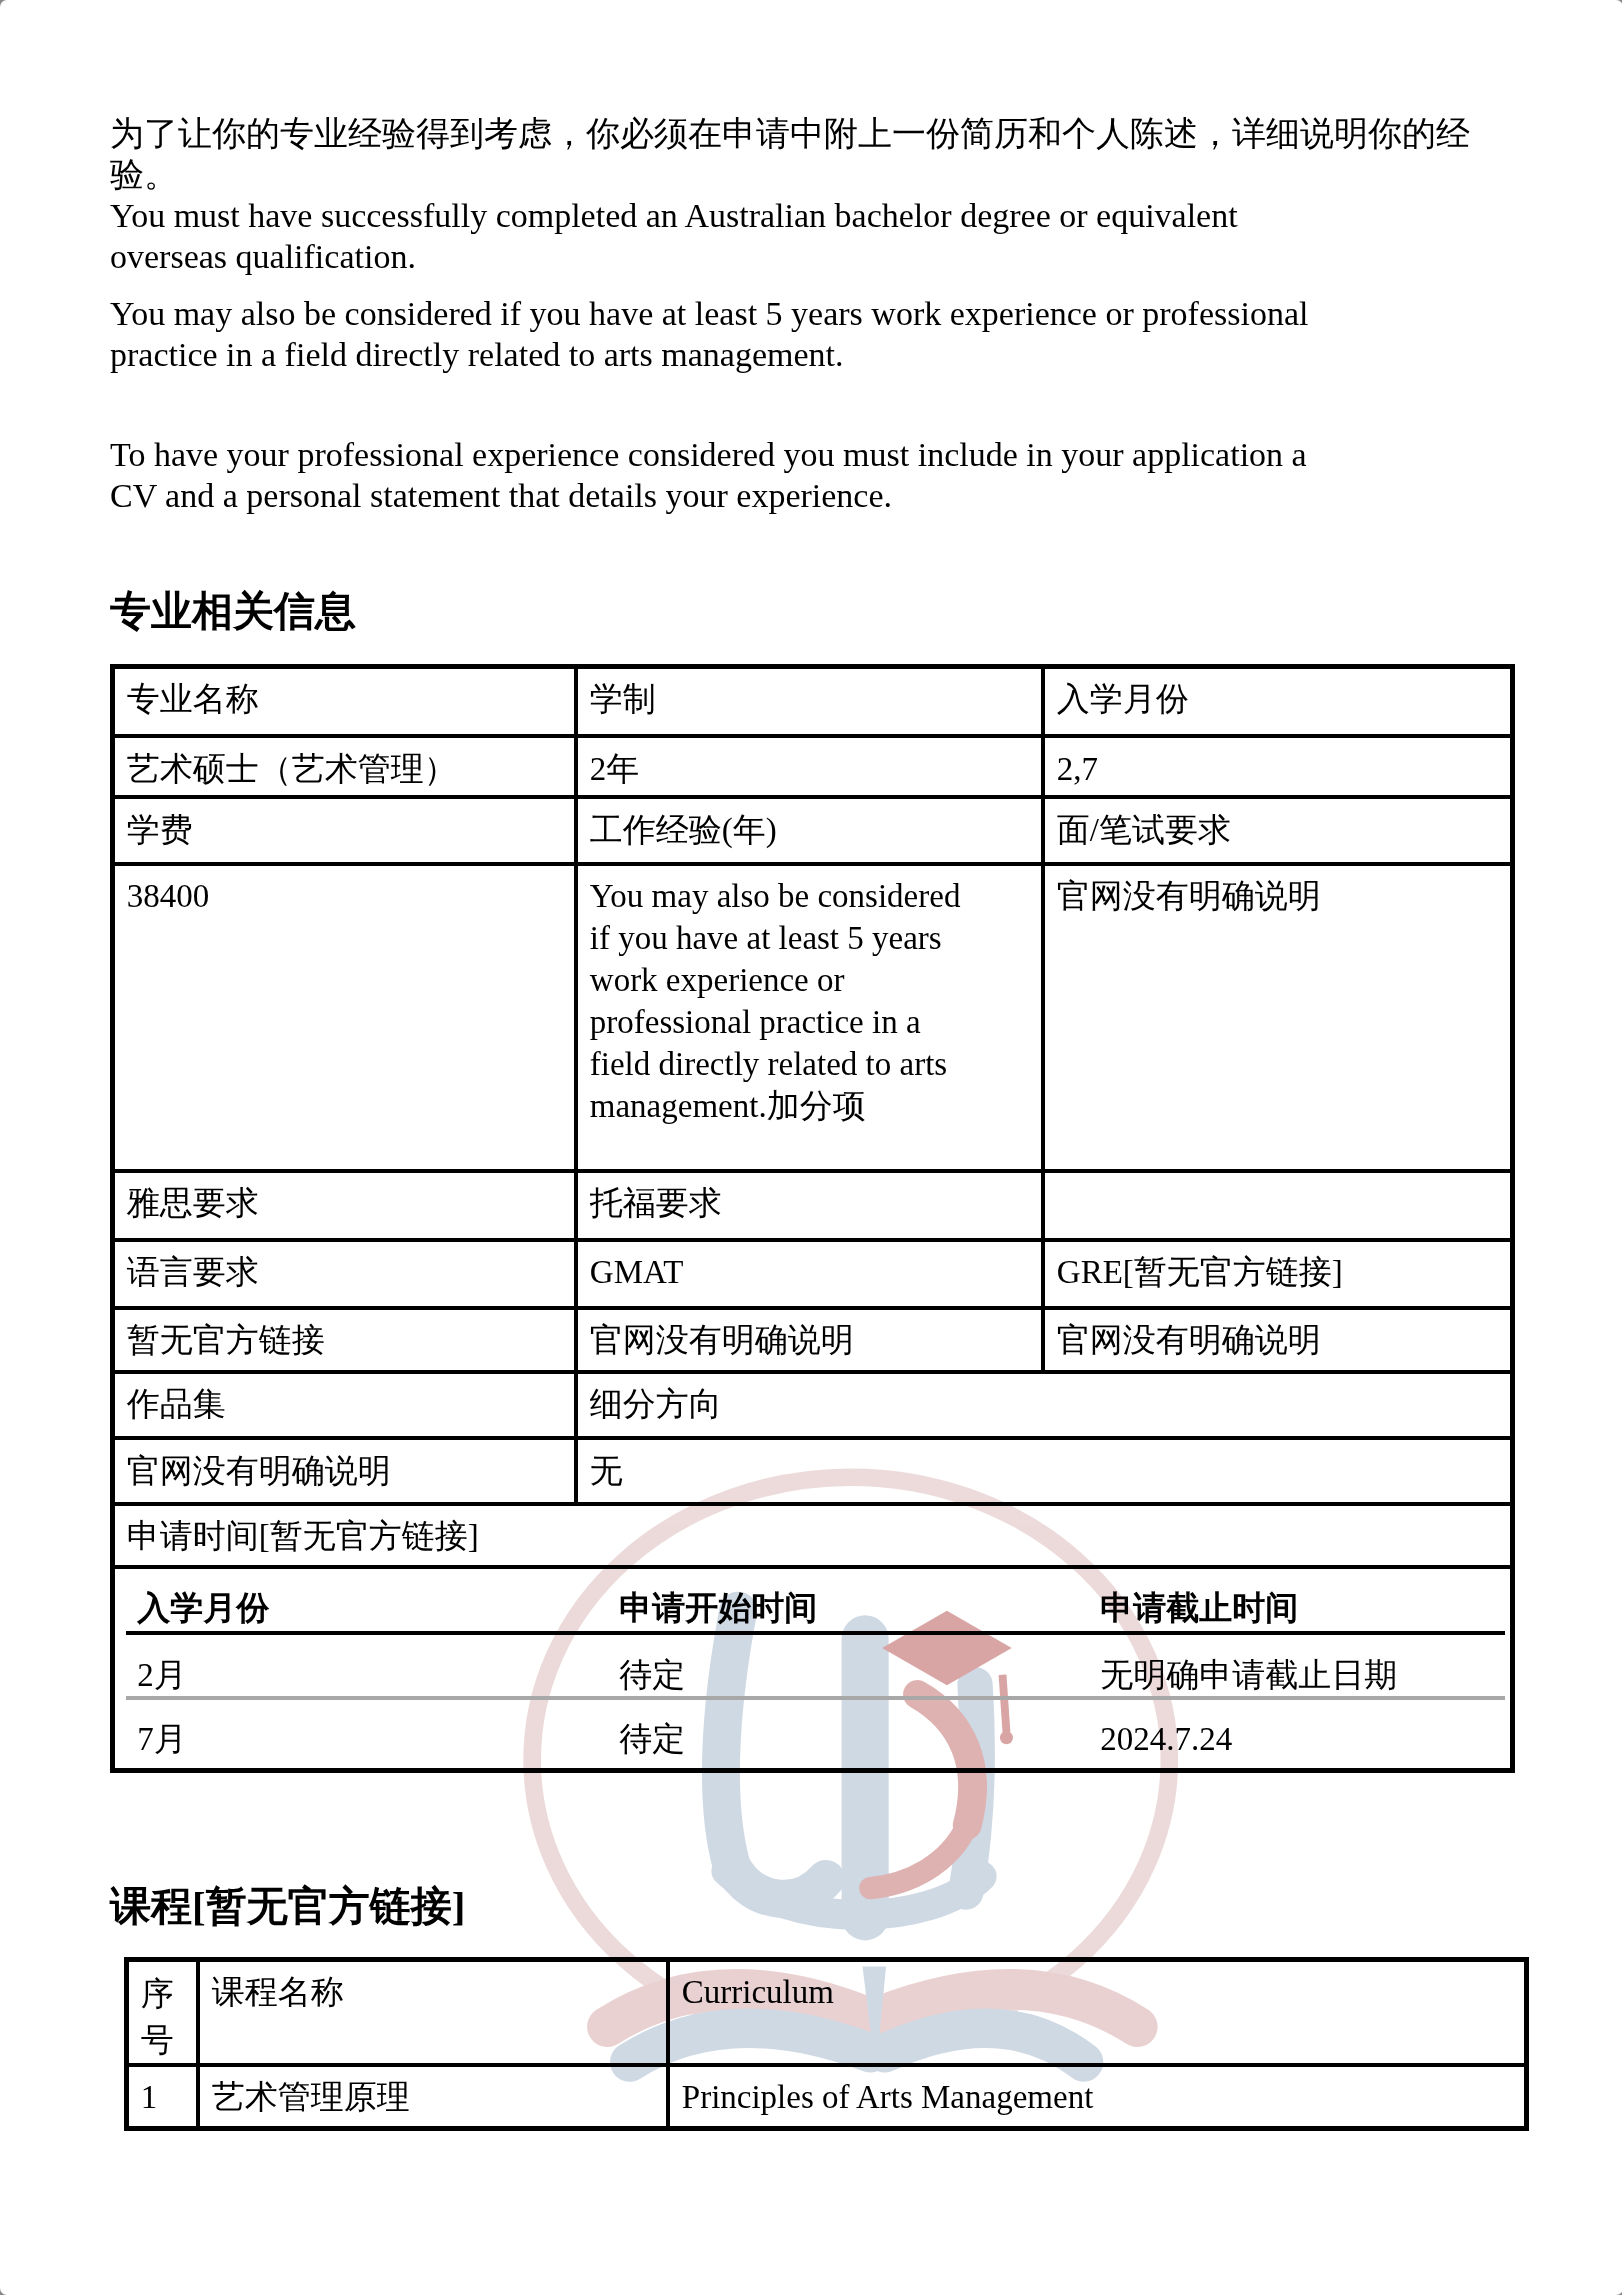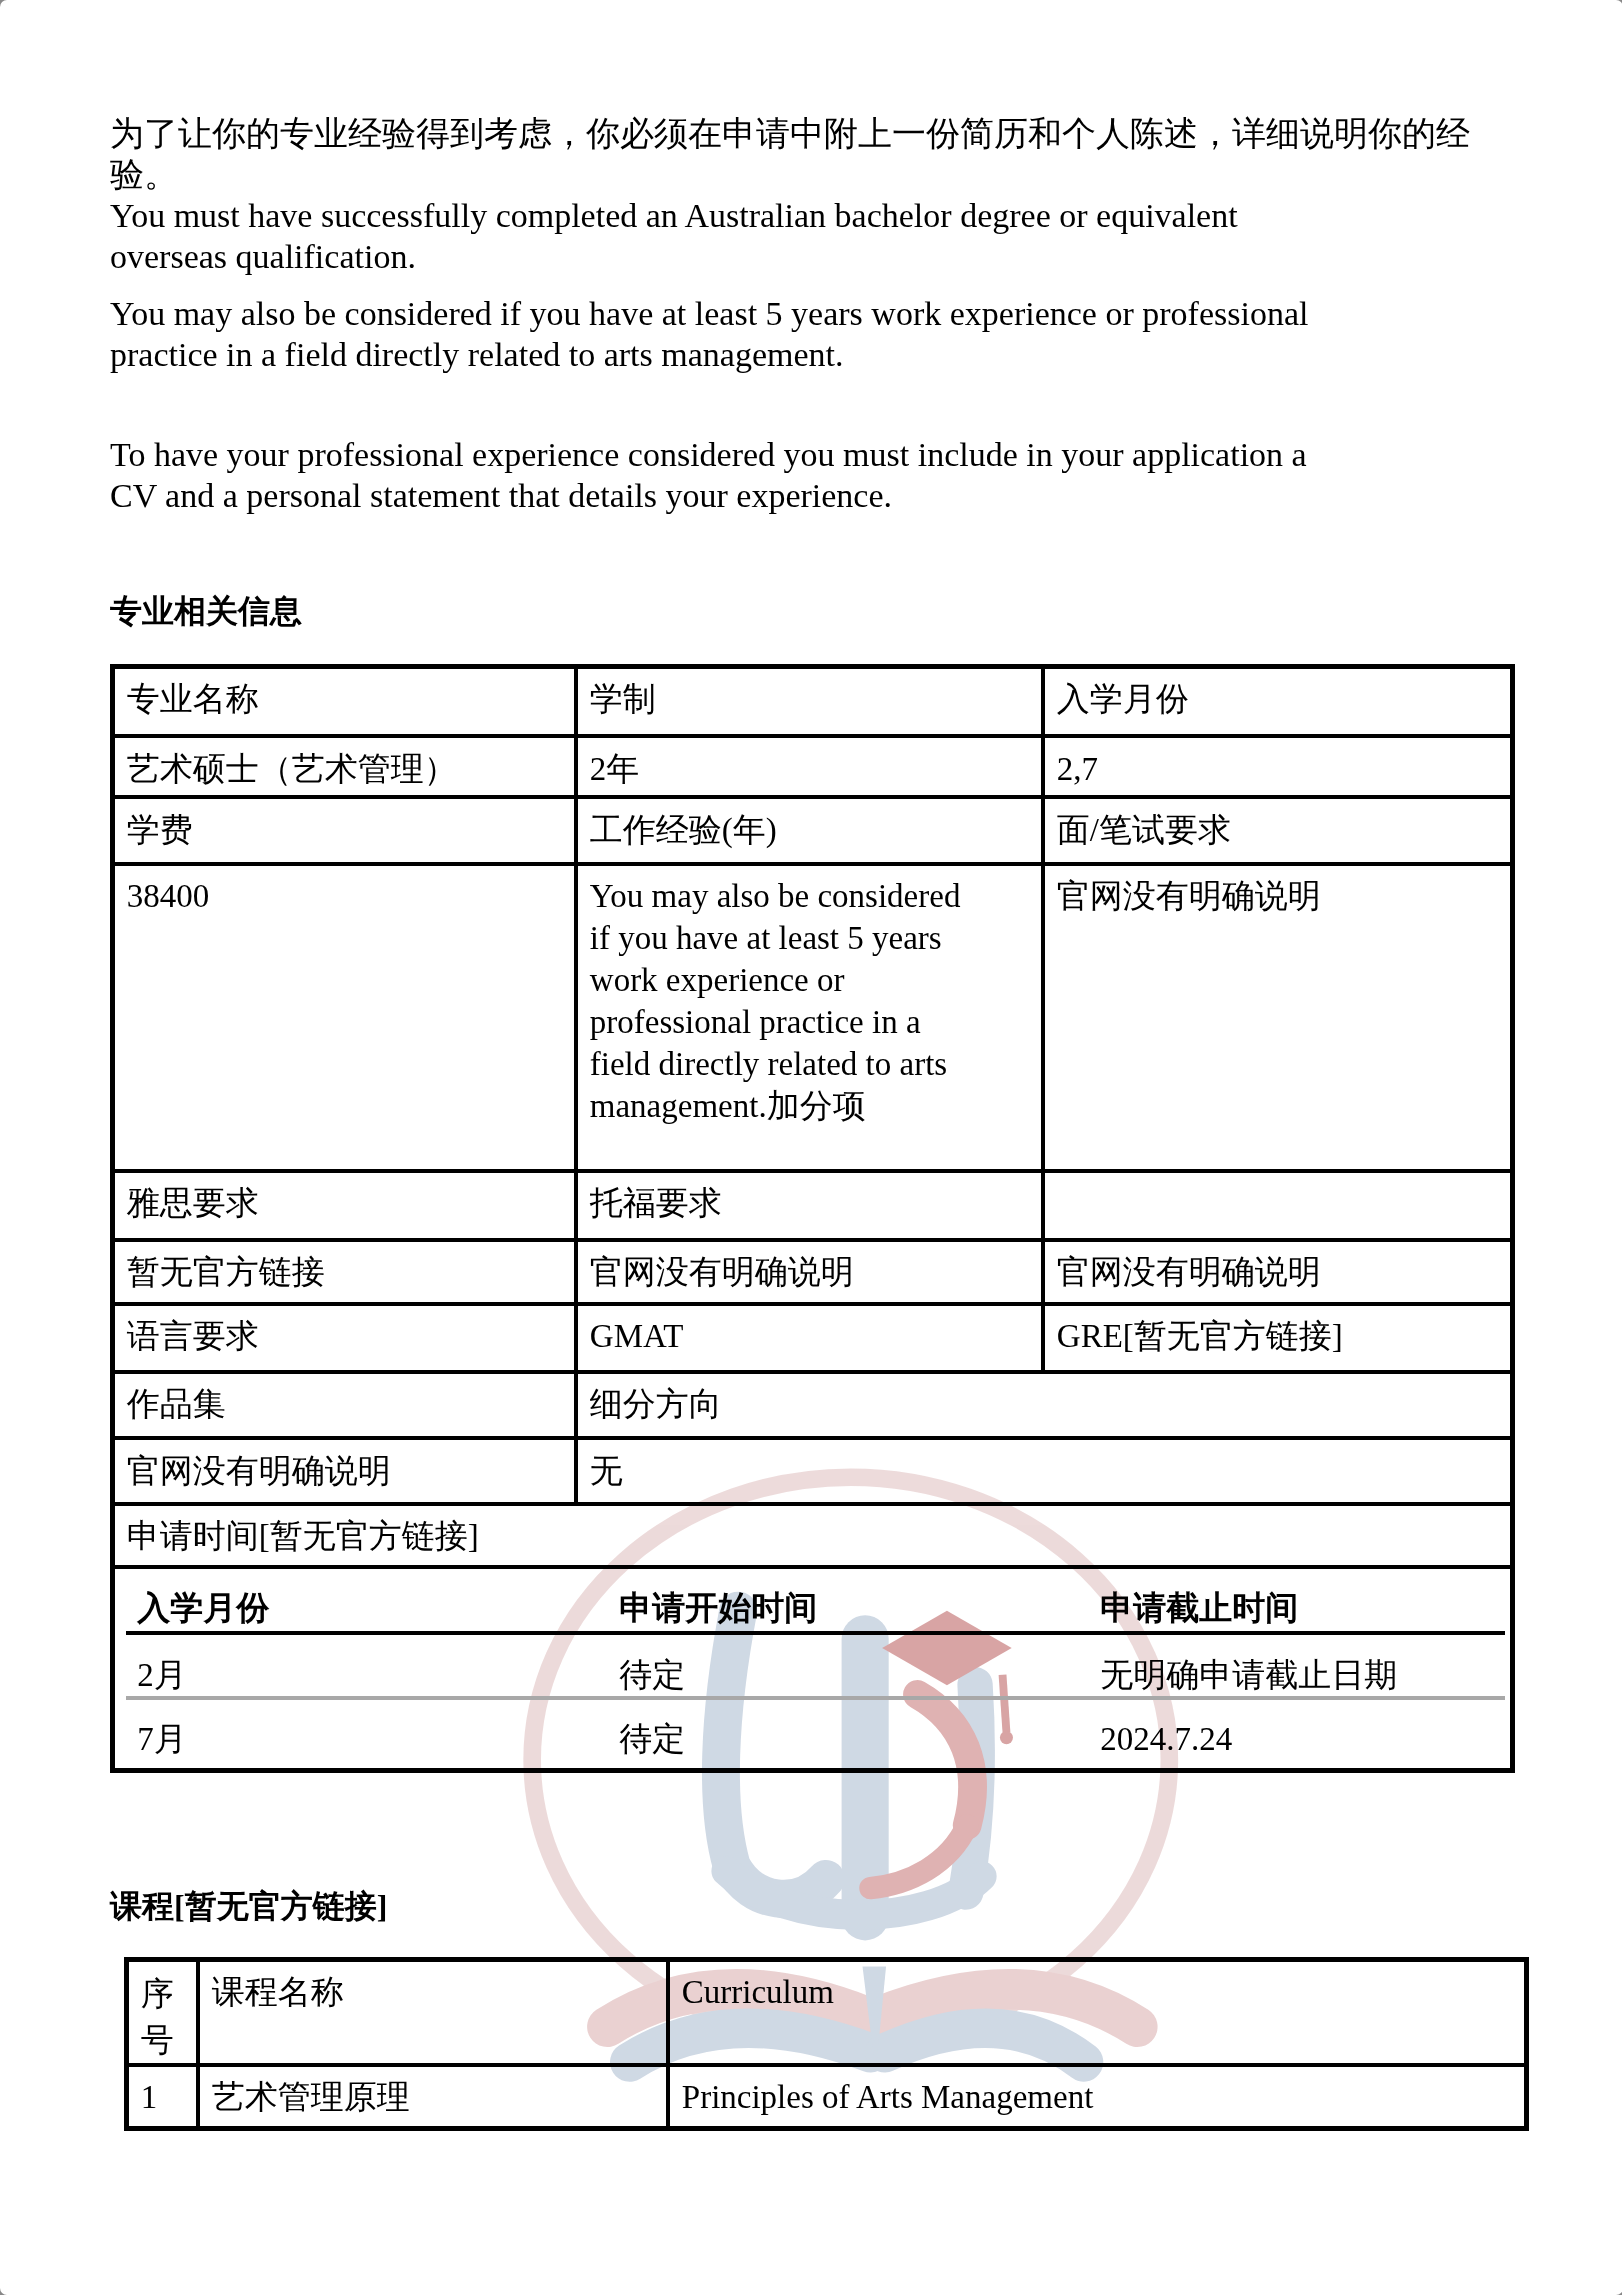--- a/index.html
+++ b/index.html
@@ -20,21 +20,21 @@
     position:absolute;left:110px;width:1407px;
     font-size:34px;line-height:41px;
     white-space:pre-line;
   }
   .p1{top:113px;}
   .p2{top:293px;}
   .p3{top:434px;}
 
   .sec-heading{
     position:absolute;left:110px;
-    font-size:32px;font-weight:bold;line-height:42px;
+    font-size:41px;font-weight:bold;line-height:42px;
   }
   .h1pos{top:590px;}
   .h2pos{top:1885px;}
 
   .frame{
     position:absolute;border:5.9px solid #000;background:transparent;
   }
   .frame1{left:110px;top:664px;width:1395px;height:1099px;}
   .frame2{left:124px;top:1957px;width:1395px;height:164px;}
 
@@ -148,29 +148,29 @@
 management.加分项</td>
           <td>官网没有明确说明</td>
         </tr>
 
         <tr style="height:65px" class="hline">
           <td class="h vline">雅思要求</td>
           <td class="h vline">托福要求</td>
           <td></td>
         </tr>
 
+        <tr style="height:65px" class="hline">
+          <td class="h vline">语言要求</td>
+          <td class="h vline">GMAT</td>
+          <td class="h">GRE[暂无官方链接]</td>
+        </tr>
         <tr style="height:61px" class="hline">
           <td class="vline">暂无官方链接</td>
           <td class="vline">官网没有明确说明</td>
           <td>官网没有明确说明</td>
-        </tr>
-        <tr style="height:65px" class="hline">
-          <td class="h vline">语言要求</td>
-          <td class="h vline">GMAT</td>
-          <td class="h">GRE[暂无官方链接]</td>
         </tr>
 
         <tr style="height:63px" class="hline">
           <td class="h vline">作品集</td>
           <td class="h" colspan="2">细分方向</td>
         </tr>
         <tr style="height:62px" class="hline">
           <td class="vline">官网没有明确说明</td>
           <td colspan="2">无</td>
         </tr>

